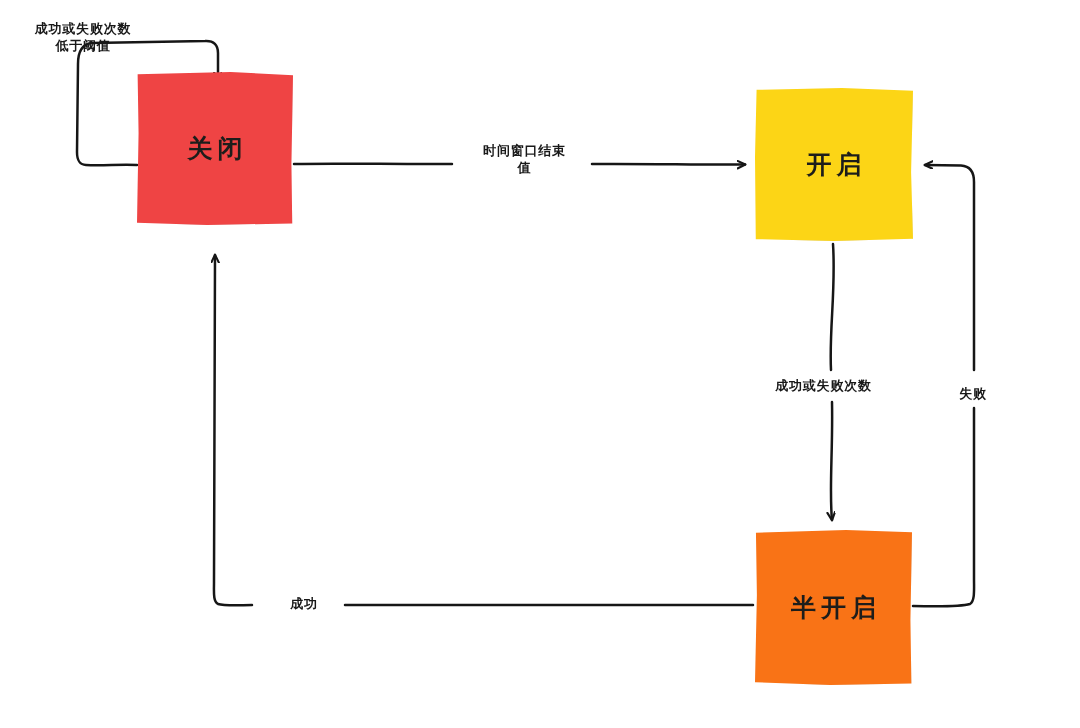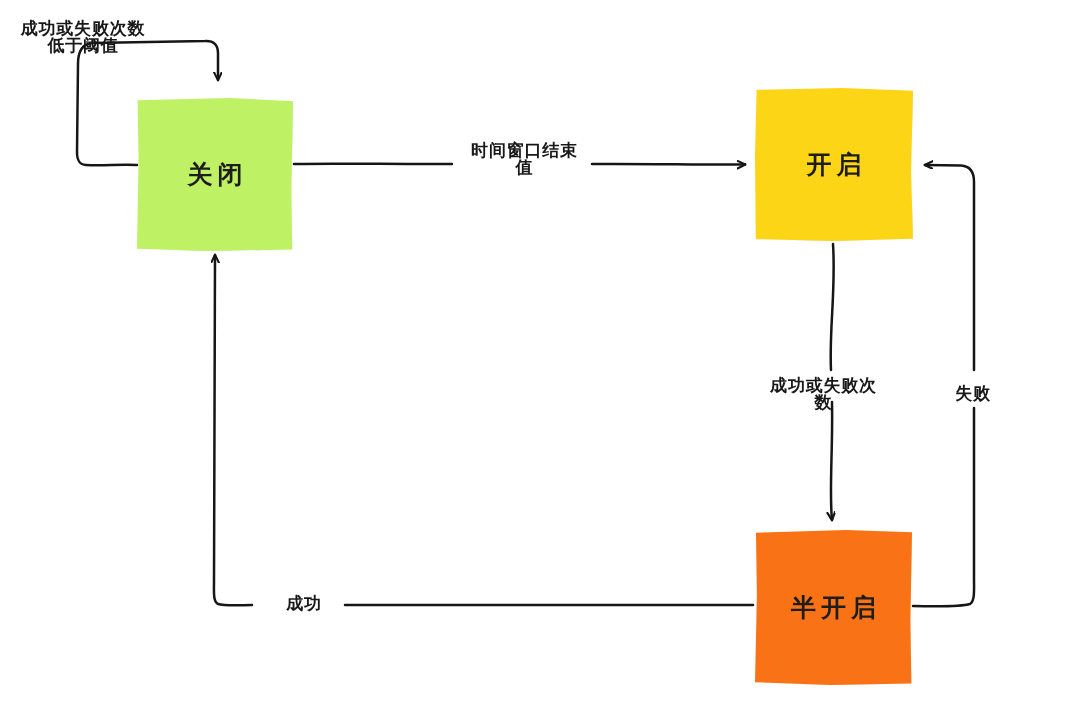--- a/index.html
+++ b/index.html
@@ -32,24 +32,24 @@
   .state-label {
     font-size: 25px;
     font-weight: 700;
     color: #1d1d1b;
     letter-spacing: 5px;
     text-indent: 5px;
     font-family: "DejaVu Sans", "Liberation Sans", sans-serif;
   }
   #box-closed {
     left: 137px;
-    top: 98px;
+    top: 72px;
     width: 156px;
     height: 153px;
-    background: #bef264;
+    background: #ef4444;
     clip-path: polygon(0.4% 1.5%, 60% 0%, 100% 2.2%, 99% 60%, 99.5% 99%, 45% 100%, 0% 98.5%, 1% 40%);
   }
   #box-open {
     left: 755px;
     top: 88px;
     width: 158px;
     height: 153px;
     background: #fcd516;
     clip-path: polygon(1% 1.2%, 55% 0%, 100% 1.8%, 98.8% 55%, 100% 98.5%, 50% 100%, 0.5% 98.8%, 0% 45%);
   }
@@ -57,21 +57,21 @@
     left: 755px;
     top: 530px;
     width: 157px;
     height: 155px;
     background: #f97316;
     clip-path: polygon(0.6% 1.8%, 58% 0%, 100% 1.4%, 99% 58%, 99.6% 99%, 48% 100%, 0% 98.2%, 1.2% 42%);
   }
   .edge-label {
     position: absolute;
     color: #181818;
-    font-size: 17px;
+    font-size: 13px;
     font-weight: 700;
     line-height: 17px;
     text-align: center;
     letter-spacing: 0.8px;
     white-space: pre-line;
     font-family: "DejaVu Sans", "Liberation Sans", sans-serif;
   }
   #label-selfloop  { left: 18px;  top: 20px;  width: 130px; }
   #label-fail-threshold { left: 462px; top: 142px; width: 125px; }
   #label-timewindow { left: 766px; top: 377px; width: 115px; }

